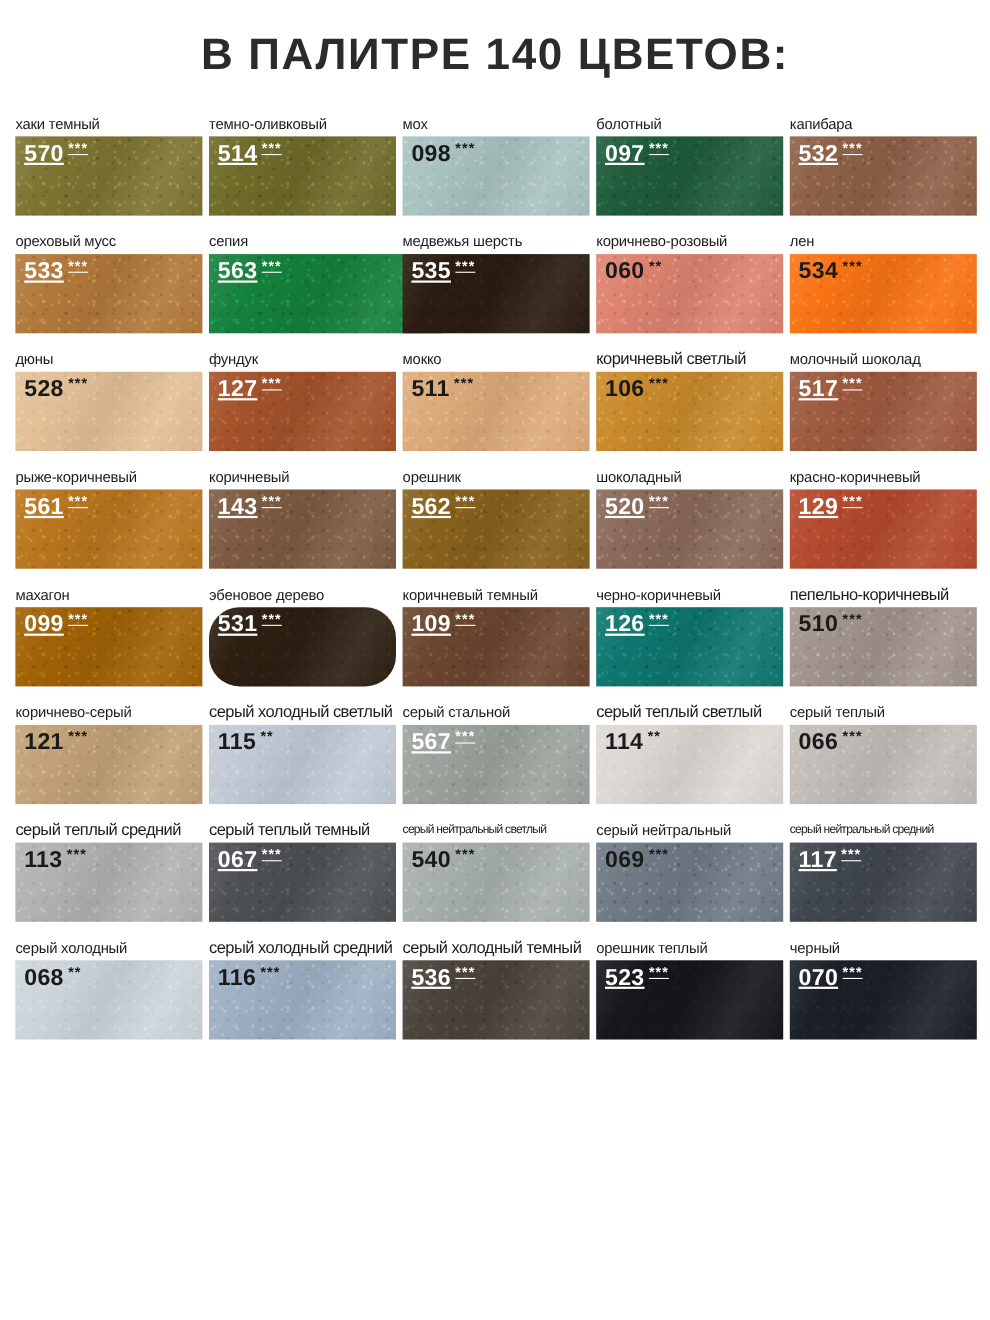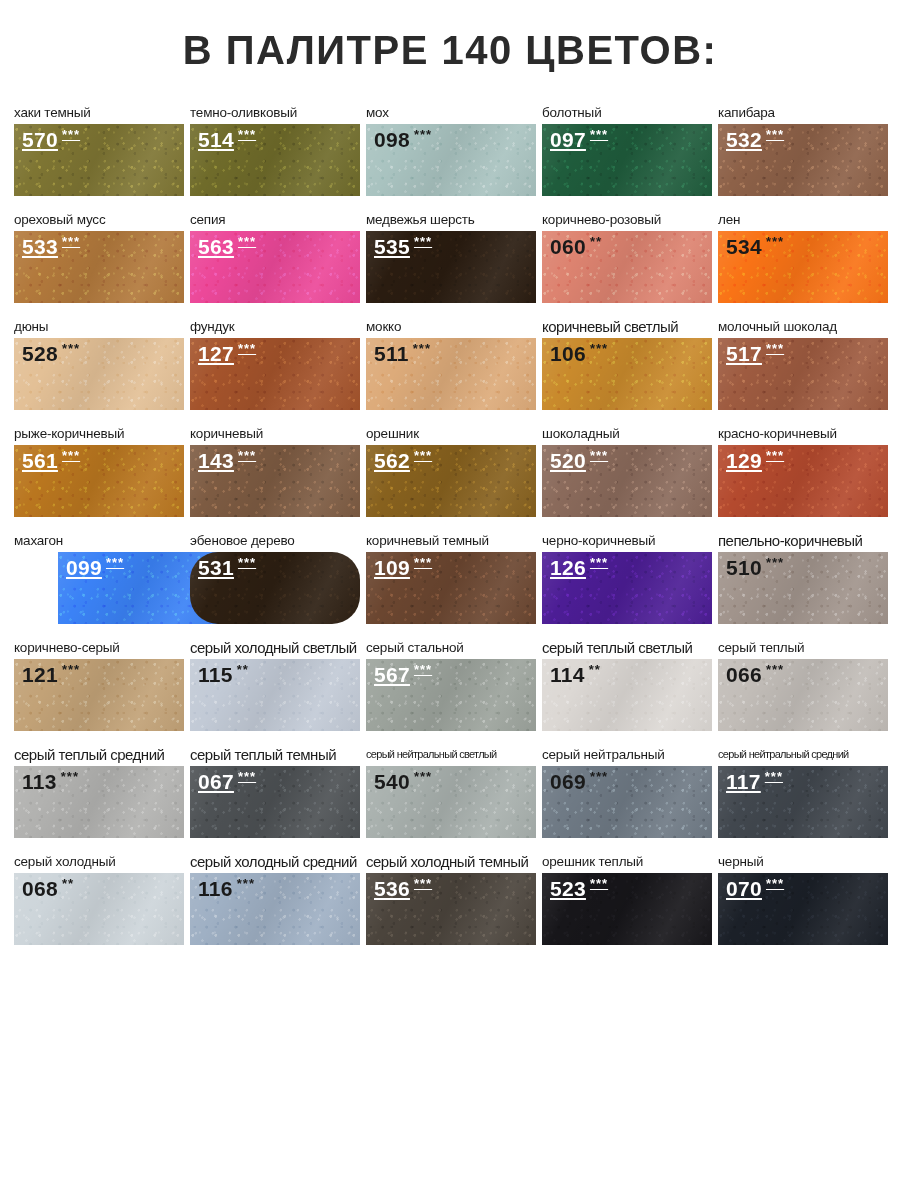--- a/index.html
+++ b/index.html
@@ -205,21 +205,21 @@
           <div class="swatch-texture"></div>
           <div class="swatch-sheen"></div>
           <div class="swatch-code-wrap">
             <span class="swatch-code">533</span>
             <span class="swatch-stars">***</span>
           </div>
         </div>
       </div>
       <div class="swatch-cell">
         <div class="swatch-name">сепия</div>
-        <div class="swatch-chip label-light" style="background-color: #ec4899;">
+        <div class="swatch-chip label-light" style="background-color: #15803d; padding-left: 42px;">
           <div class="swatch-texture"></div>
           <div class="swatch-sheen"></div>
           <div class="swatch-code-wrap">
             <span class="swatch-code">563</span>
             <span class="swatch-stars">***</span>
           </div>
         </div>
       </div>
       <div class="swatch-cell">
         <div class="swatch-name">медвежья шерсть</div>
@@ -365,21 +365,21 @@
           <div class="swatch-code-wrap">
             <span class="swatch-code">129</span>
             <span class="swatch-stars">***</span>
           </div>
         </div>
       </div>
     </div>
     <div class="palette-row">
       <div class="swatch-cell">
         <div class="swatch-name">махагон</div>
-        <div class="swatch-chip label-light" style="background-color: #3b82f6; margin-left: 44px;">
+        <div class="swatch-chip label-light" style="background-color: #a16207;">
           <div class="swatch-texture"></div>
           <div class="swatch-sheen"></div>
           <div class="swatch-code-wrap">
             <span class="swatch-code">099</span>
             <span class="swatch-stars">***</span>
           </div>
         </div>
       </div>
       <div class="swatch-cell">
         <div class="swatch-name">эбеновое дерево</div>
@@ -398,21 +398,21 @@
           <div class="swatch-texture"></div>
           <div class="swatch-sheen"></div>
           <div class="swatch-code-wrap">
             <span class="swatch-code">109</span>
             <span class="swatch-stars">***</span>
           </div>
         </div>
       </div>
       <div class="swatch-cell">
         <div class="swatch-name">черно-коричневый</div>
-        <div class="swatch-chip label-light" style="background-color: #4c1d95; text-align: right;">
+        <div class="swatch-chip label-light" style="background-color: #0f766e; text-align: right;">
           <div class="swatch-texture"></div>
           <div class="swatch-sheen"></div>
           <div class="swatch-code-wrap">
             <span class="swatch-code">126</span>
             <span class="swatch-stars">***</span>
           </div>
         </div>
       </div>
       <div class="swatch-cell">
         <div class="swatch-name compressed">пепельно-коричневый</div>

